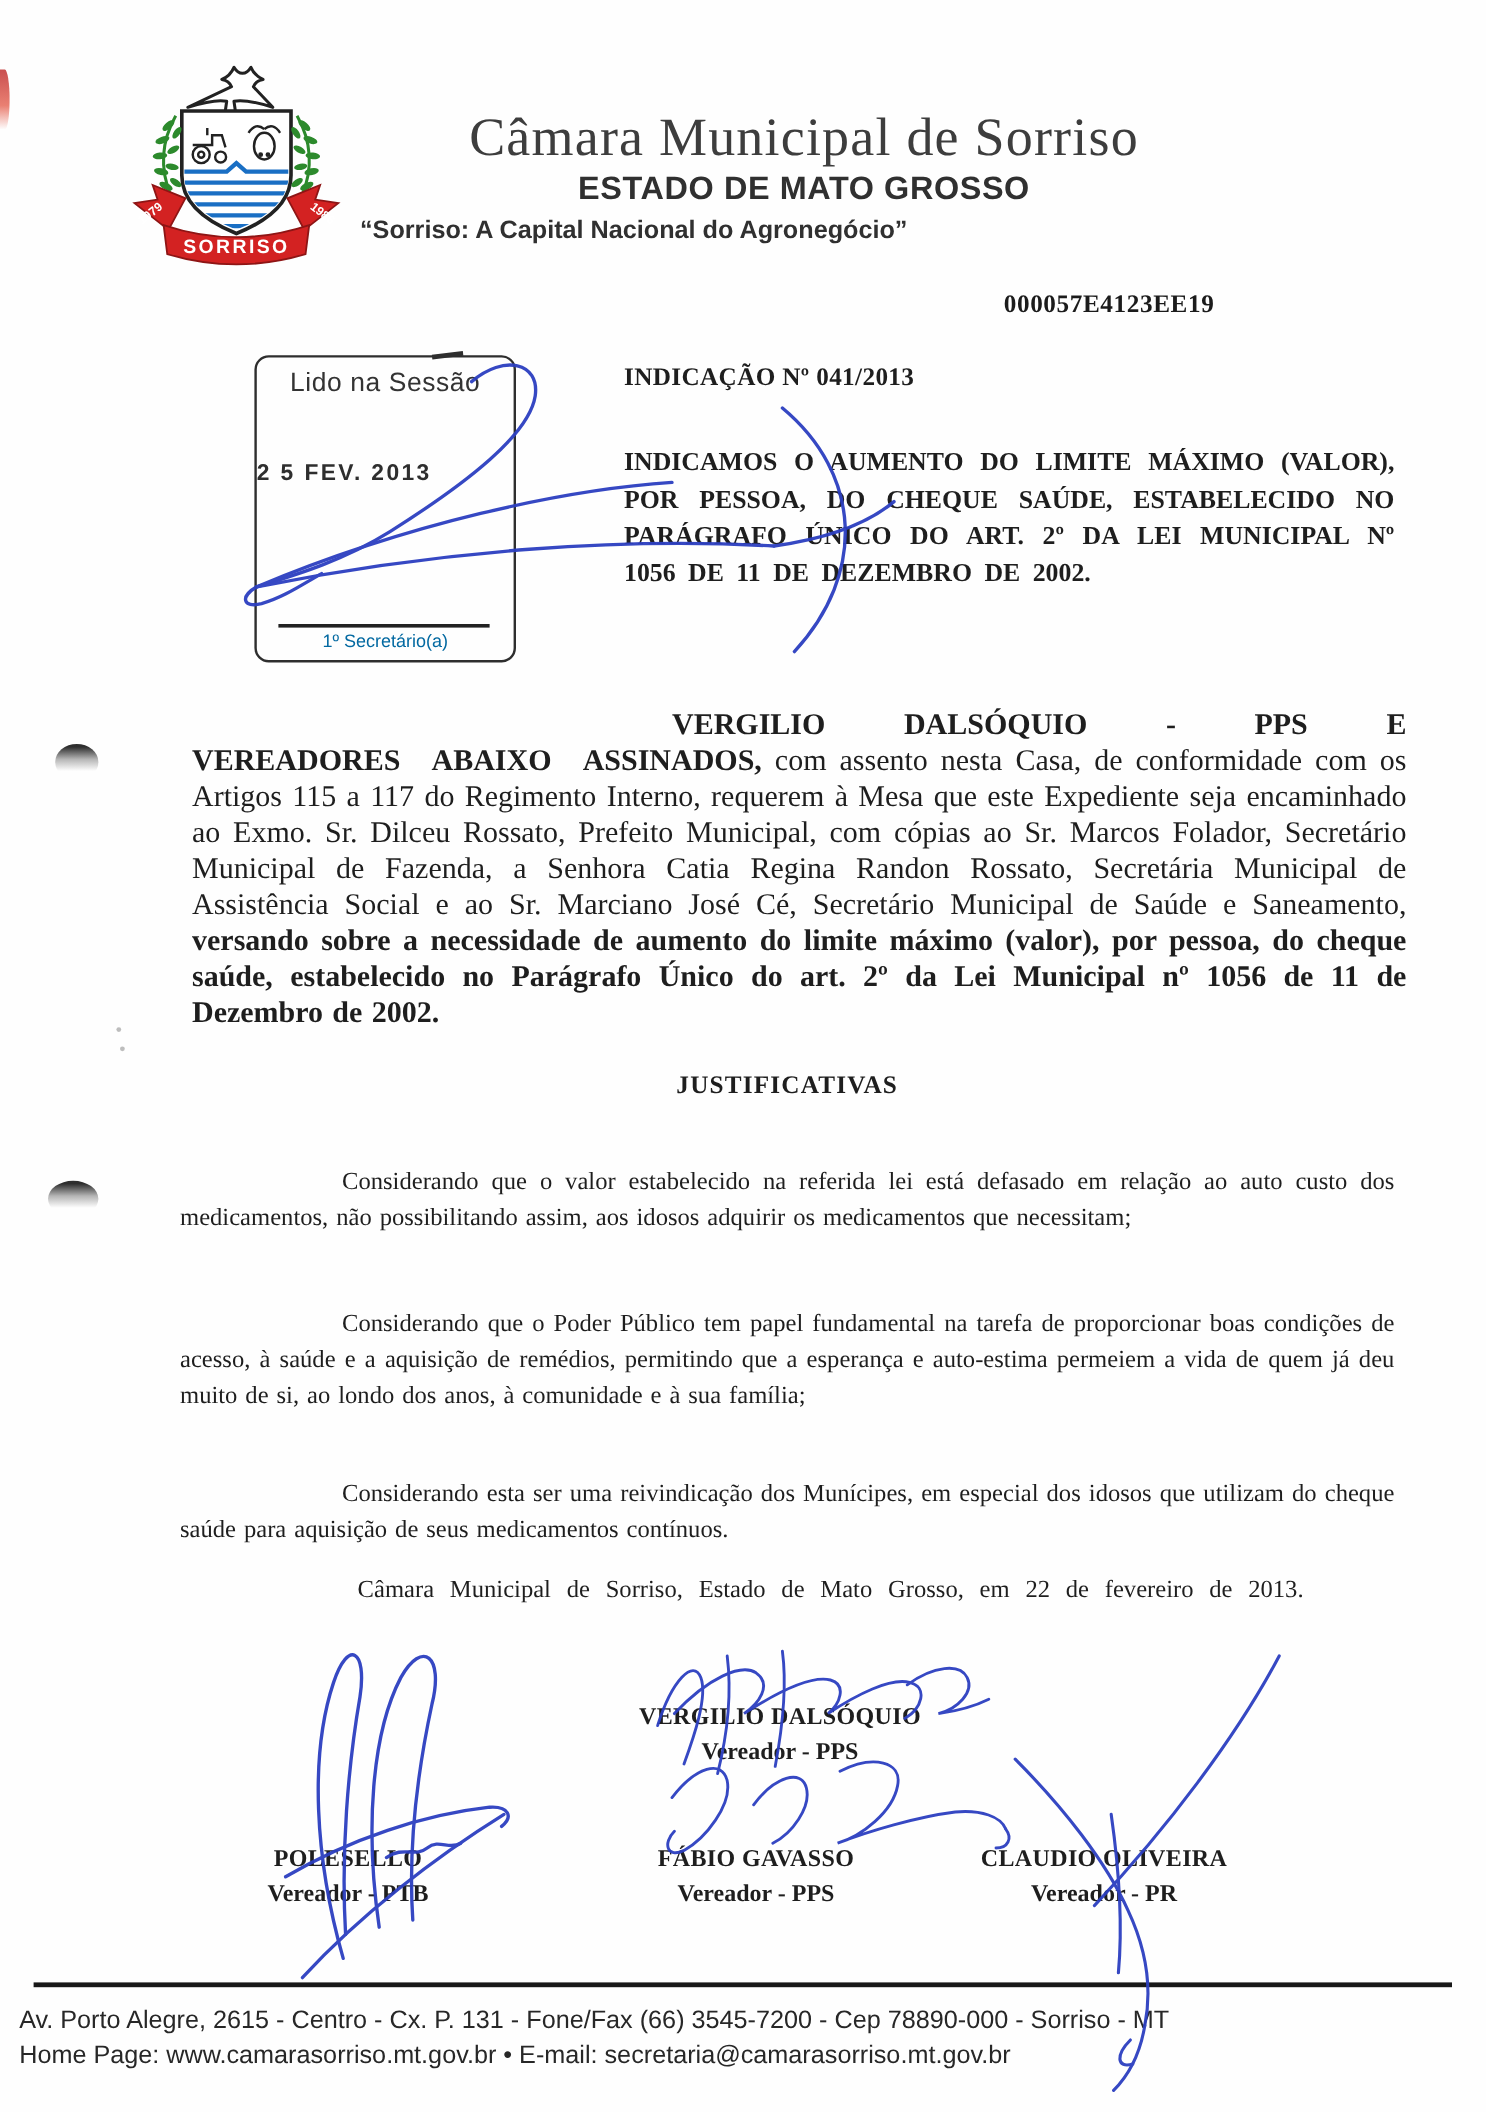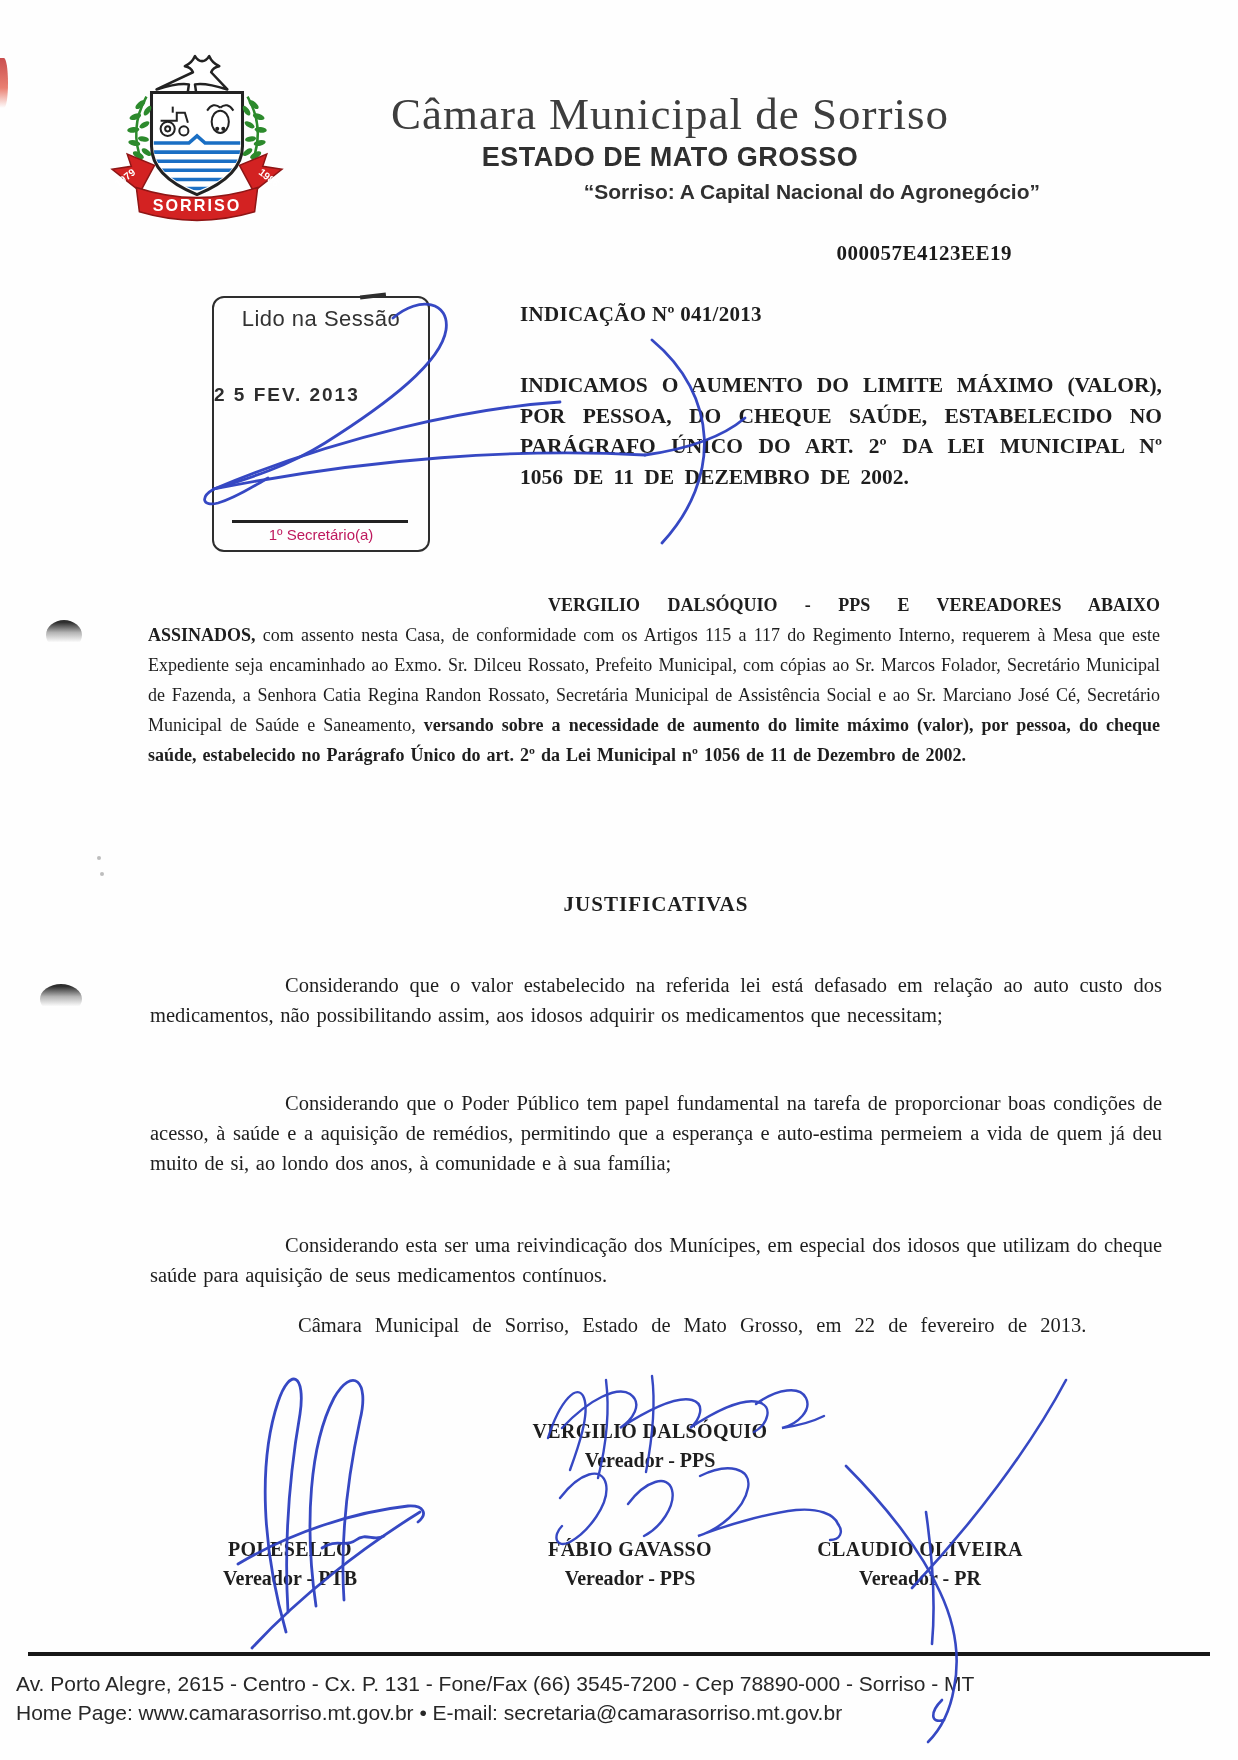--- a/index.html
+++ b/index.html
@@ -21,21 +21,21 @@
     font-family:"Liberation Serif", serif;
     font-size:45px; font-weight:400; color:#3d3d3d;
     letter-spacing:1px; white-space:nowrap;
   }
   .state-subtitle {
     left:300px; top:142px; width:740px; text-align:center;
     font-family:"Liberation Sans", sans-serif;
     font-size:27px; font-weight:bold; color:#303030; letter-spacing:.5px;
   }
   .motto {
-    left:300px; top:180px; width:740px; text-align:right;
+    left:300px; top:180px; width:740px; text-align:left;
     font-family:"Liberation Sans", sans-serif;
     font-size:21px; font-weight:bold; color:#303030;
   }
   .doc-code {
     left:700px; top:241px; width:312px; text-align:right;
     font-size:21px; font-weight:bold; letter-spacing:.5px; color:#1b1b1b;
   }
 
   
   .stamp {
@@ -51,40 +51,40 @@
     position:absolute; left:0; top:86px; width:100%; text-align:left;
     font-family:"Liberation Sans", sans-serif;
     font-size:19px; font-weight:bold; color:#2e2e2e; letter-spacing:2px;
   }
   .stamp-line {
     position:absolute; left:18px; top:222px; width:176px; height:3px; background:#222;
   }
   .stamp-secretary {
     position:absolute; left:0; top:228px; width:100%; text-align:center;
     font-family:"Liberation Sans", sans-serif;
-    font-size:15px; color:#be185d;
+    font-size:15px; color:#0369a1;
   }
   .stamp-notch {
     position:absolute; left:146px; top:-4px; width:26px; height:4px;
     background:#2e2e2e; transform:rotate(-7deg);
   }
 
   
   .indication-number {
     left:520px; top:302px; width:642px;
     font-size:21px; font-weight:bold; letter-spacing:.3px;
   }
   .summary {
     left:520px; top:370px; width:642px;
     font-size:21.5px; font-weight:bold; line-height:30.5px;
     text-align:justify; word-spacing:5px;
   }
   .body-par {
-    left:148px; top:590px; width:1012px;
-    font-size:18px; line-height:30px; text-align:justify;
+    left:160px; top:590px; width:1012px;
+    font-size:25px; line-height:30px; text-align:justify;
     text-indent:400px; word-spacing:1.5px;
   }
   .body-par .lead { font-weight:bold; word-spacing:18px; }
   .body-par .tail { font-weight:bold; }
   .just-heading {
     left:150px; top:892px; width:1012px; text-align:center;
     font-size:21px; font-weight:bold; letter-spacing:1px;
   }
   .consider {
     left:150px; width:1012px;

